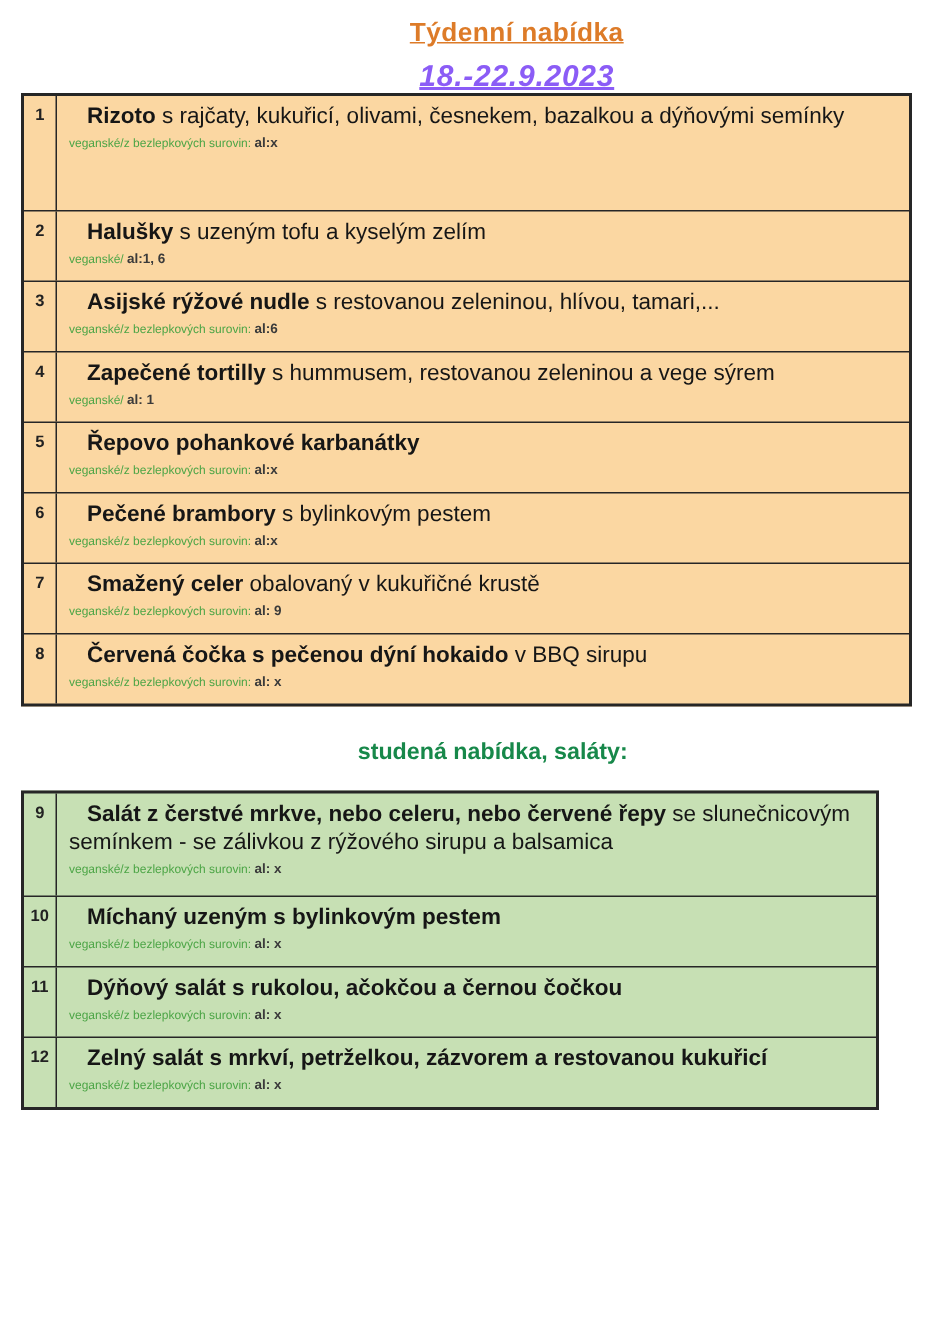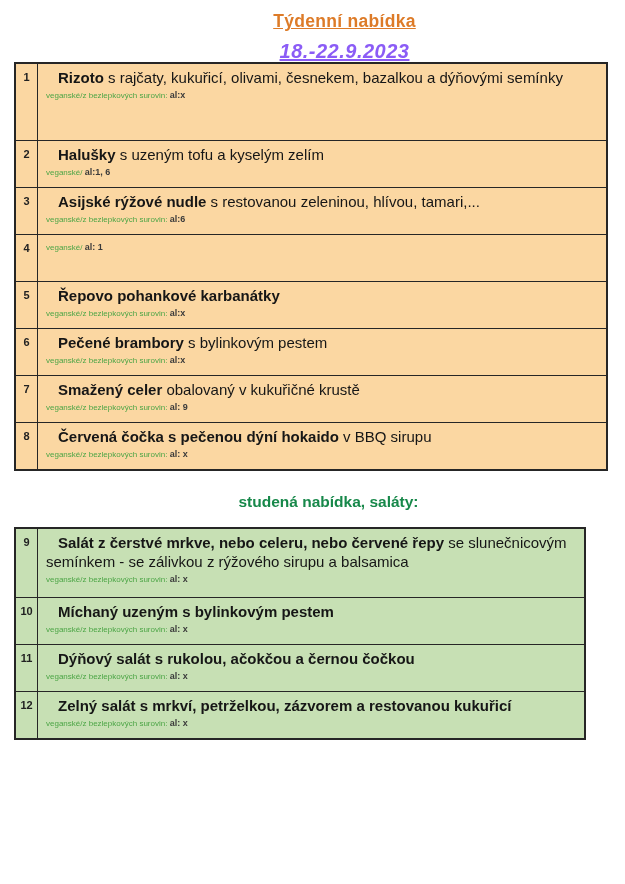--- a/index.html
+++ b/index.html
@@ -105,20 +105,21 @@
     <div class="num">3</div>
     <div class="content">
       <div class="dish"><span class="dish-bold">Asijské rýžové nudle</span><span class="dish-rest"> s restovanou zeleninou, hlívou, tamari,...</span></div>
       <div class="vegan"><span class="vegan-label">veganské/z bezlepkových surovin:</span> <span class="allergen">al:6</span></div>
     </div>
   </div>
 
   <div class="row">
     <div class="num">4</div>
     <div class="content">
+      <div class="dish"><span class="dish-bold">Zapečené tortilly</span><span class="dish-rest"> s hummusem, restovanou zeleninou a vege sýrem</span></div>
       <div class="vegan"><span class="vegan-label">veganské/</span> <span class="allergen">al: 1</span></div>
     </div>
   </div>
 
   <div class="row">
     <div class="num">5</div>
     <div class="content">
       <div class="dish"><span class="dish-bold">Řepovo pohankové karbanátky</span><span class="dish-rest"></span></div>
       <div class="vegan"><span class="vegan-label">veganské/z bezlepkových surovin:</span> <span class="allergen">al:x</span></div>
     </div>

